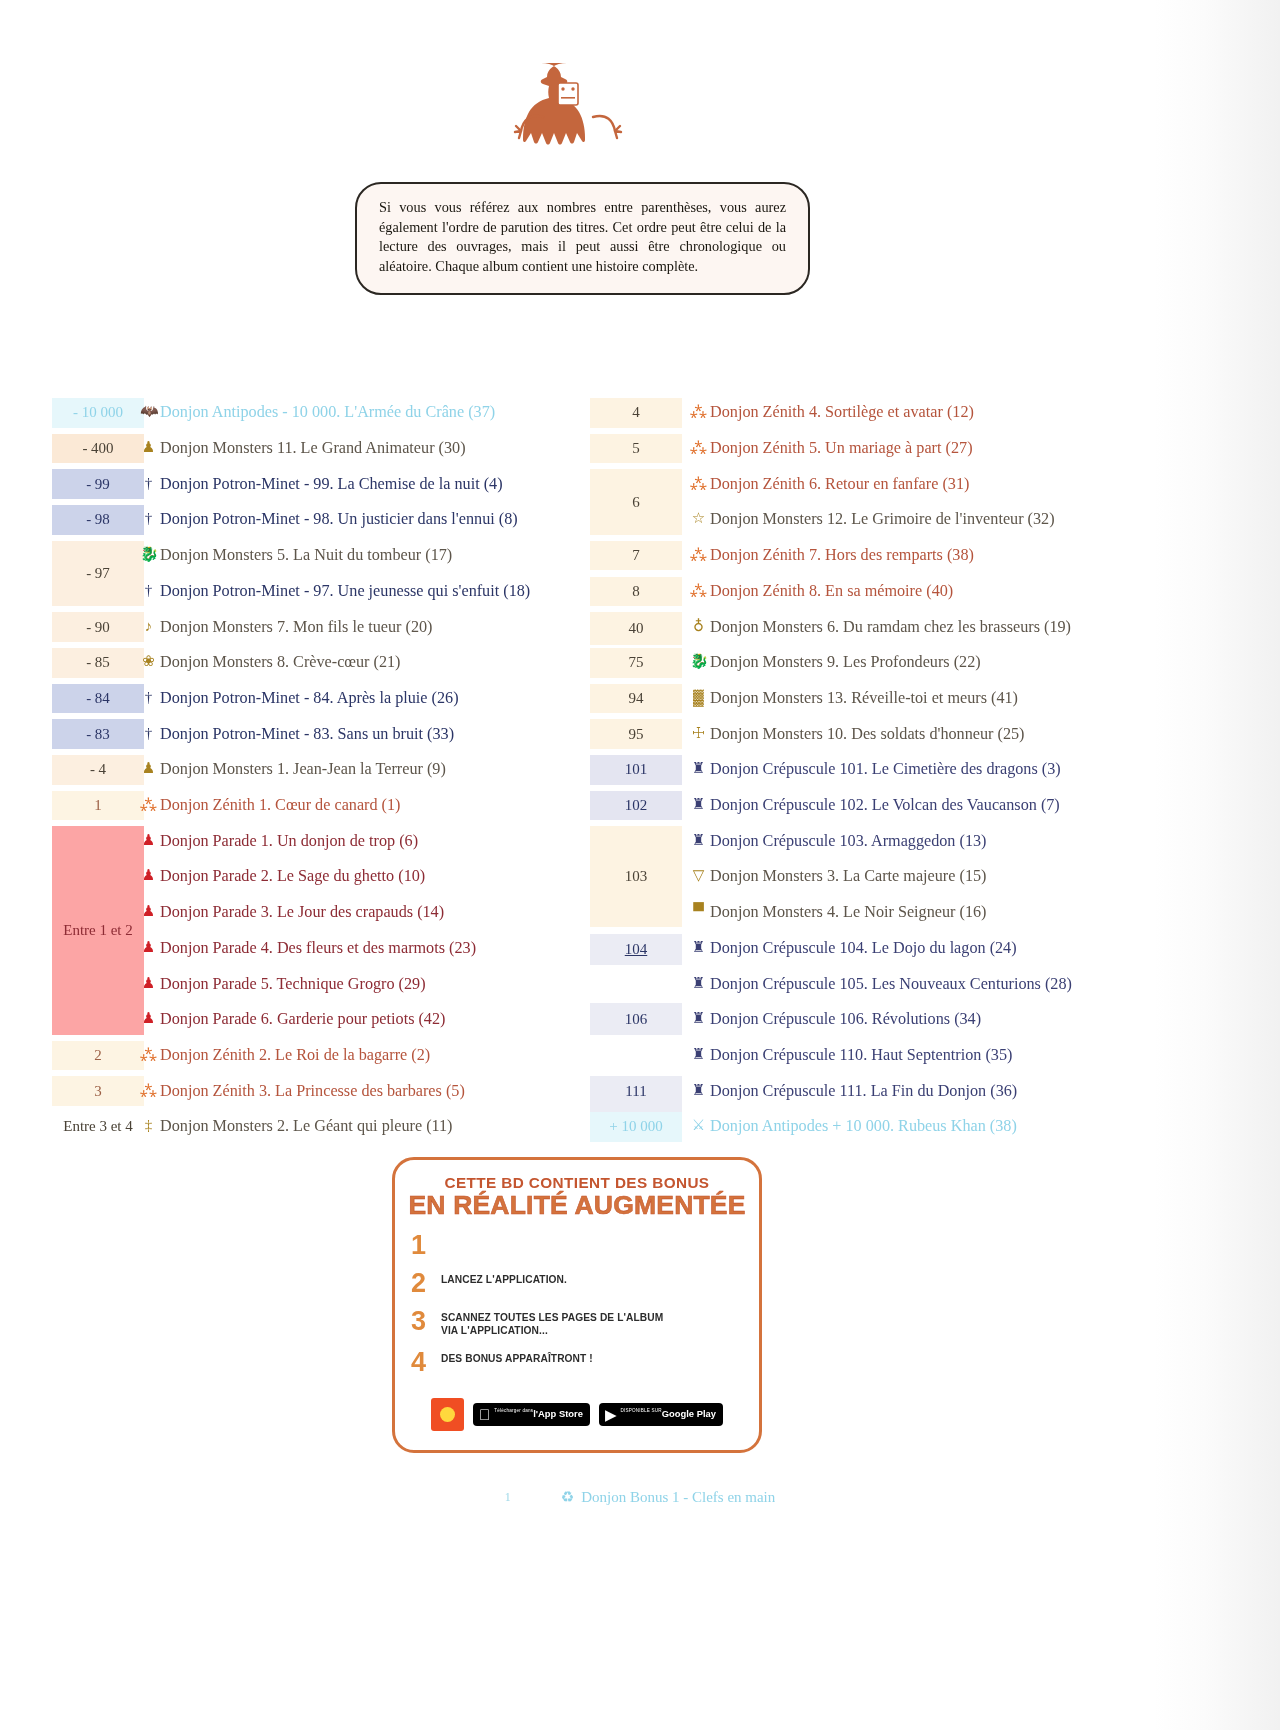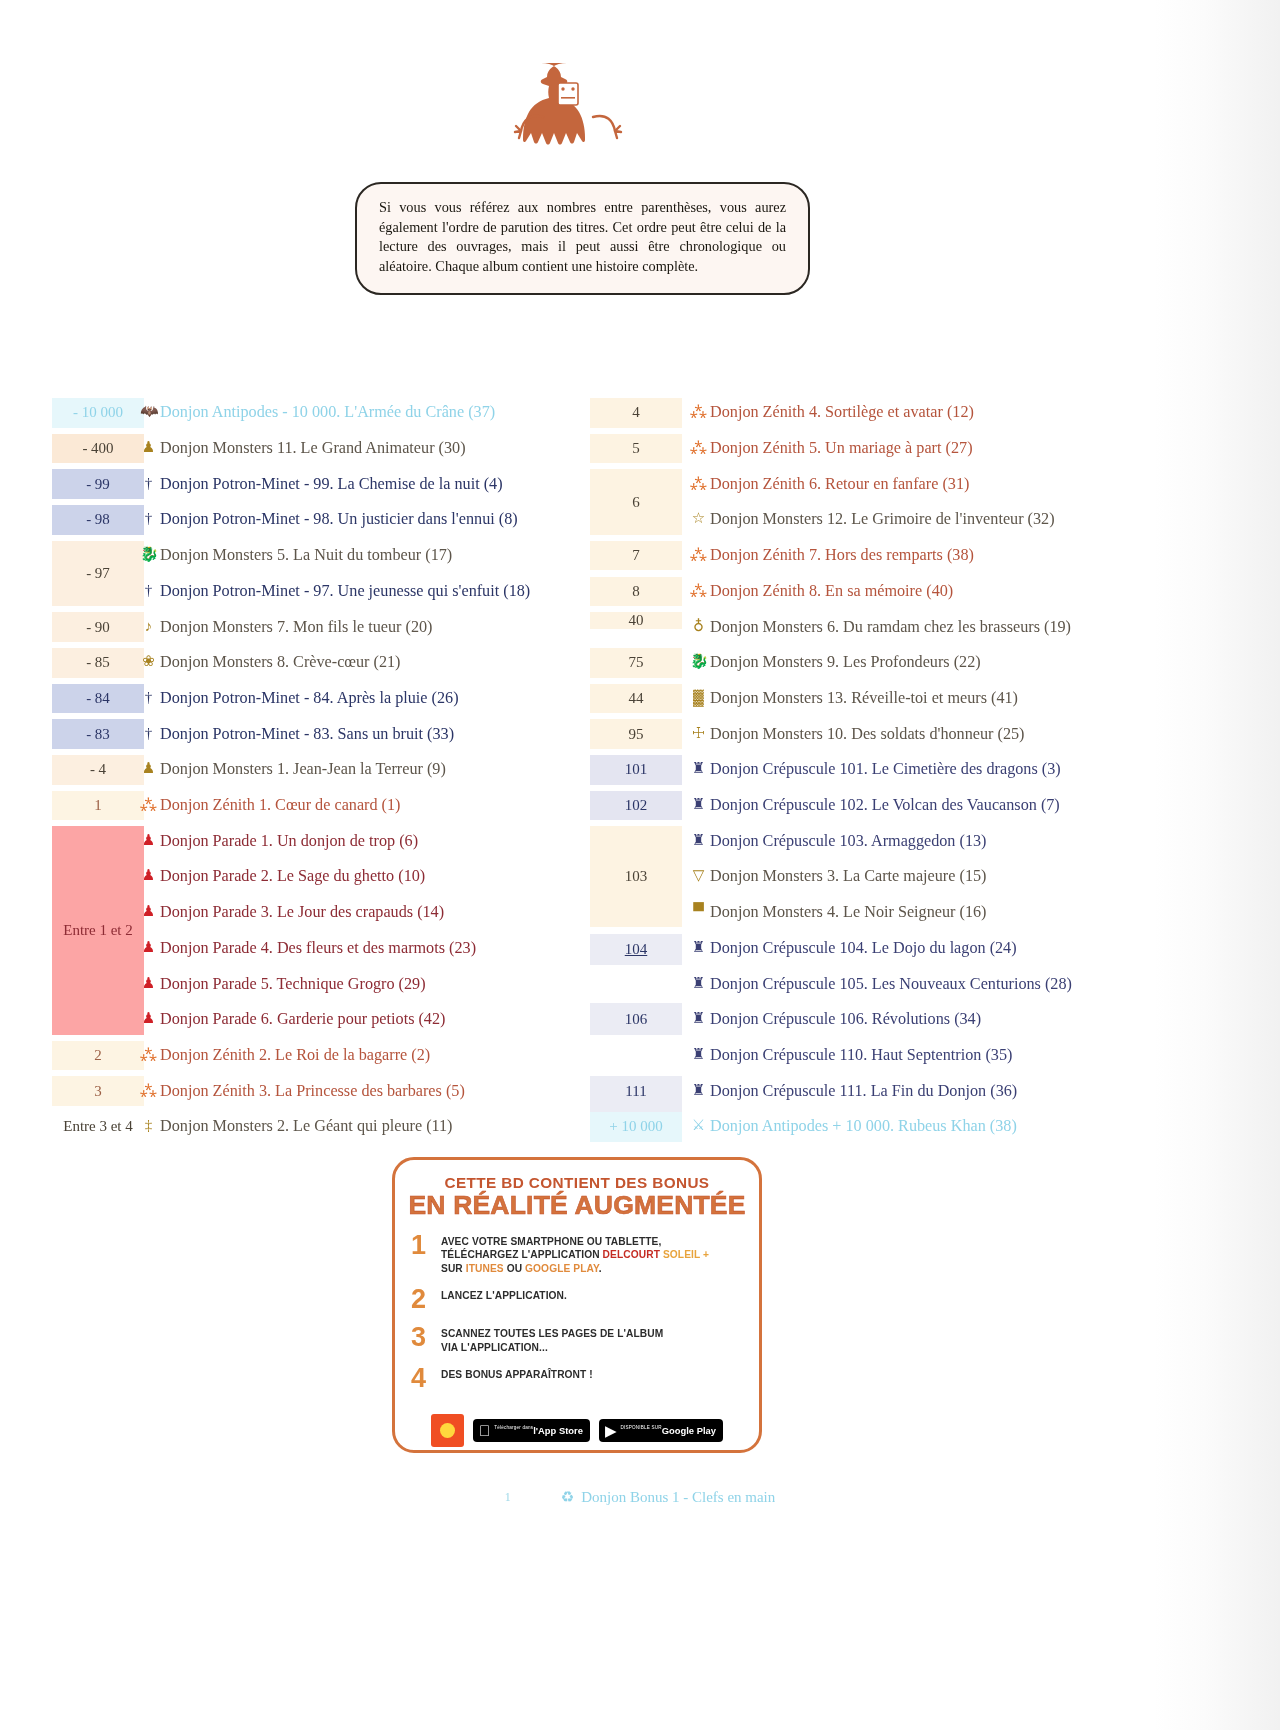--- a/index.html
+++ b/index.html
@@ -453,42 +453,42 @@
       <div class="numblock nb-creamlight" style="top: 181.5px; height: 29.7px;">
         <span>8</span>
       </div>
       <div class="row s-zenith" style="position: absolute; top: 178.5px; left: 0px; right: 0px;">
         <div class="cell-num"></div>
         <div class="cell-title">
           <span class="glyph">⁂</span>
           <span class="ttxt">Donjon Zénith 8. En sa mémoire (40)</span>
         </div>
       </div>
-      <div class="numblock nb-creamlight" style="top: 217.2px; height: 17px;">
+      <div class="numblock nb-creamlight" style="top: 217.2px; height: 33px;">
         <span>40</span>
       </div>
       <div class="row s-monsters" style="position: absolute; top: 214.2px; left: 0px; right: 0px;">
         <div class="cell-num"></div>
         <div class="cell-title">
           <span class="glyph">♁</span>
           <span class="ttxt">Donjon Monsters 6. Du ramdam chez les brasseurs (19)</span>
         </div>
       </div>
       <div class="numblock nb-creamlight" style="top: 252.9px; height: 29.7px;">
         <span>75</span>
       </div>
       <div class="row s-monsters" style="position: absolute; top: 249.9px; left: 0px; right: 0px;">
         <div class="cell-num"></div>
         <div class="cell-title">
           <span class="glyph">🐉</span>
           <span class="ttxt">Donjon Monsters 9. Les Profondeurs (22)</span>
         </div>
       </div>
       <div class="numblock nb-creamlight" style="top: 288.6px; height: 29.7px;">
-        <span>44</span>
+        <span>94</span>
       </div>
       <div class="row s-monsters" style="position: absolute; top: 285.6px; left: 0px; right: 0px;">
         <div class="cell-num"></div>
         <div class="cell-title">
           <span class="glyph">▓</span>
           <span class="ttxt">Donjon Monsters 13. Réveille-toi et meurs (41)</span>
         </div>
       </div>
       <div class="numblock nb-creamlight" style="top: 324.3px; height: 29.7px;">
         <span>95</span>
@@ -606,25 +606,20 @@
       </div>
     </div>
 </div>
 
 <div id="ar-box">
   <div id="ar-title1">CETTE BD CONTIENT DES BONUS</div>
   <div id="ar-title2">EN RÉALITÉ AUGMENTÉE</div>
 
   <div class="ar-step">
     <div class="ar-num">1</div>
-    <div class="ar-txt">
-      <span>AVEC VOTRE SMARTPHONE OU TABLETTE,</span><br>
-      <span>TÉLÉCHARGEZ L'APPLICATION </span><span class="br-delcourt">DELCOURT</span><span class="br-soleil"> SOLEIL +</span><br>
-      <span>SUR </span><span class="br-itunes">ITUNES</span><span> OU </span><span class="br-gplay">GOOGLE PLAY</span><span>.</span>
-    </div>
   </div>
 
   <div class="ar-step">
     <div class="ar-num">2</div>
     <div class="ar-txt">LANCEZ L'APPLICATION.</div>
   </div>
 
   <div class="ar-step">
     <div class="ar-num">3</div>
     <div class="ar-txt">

